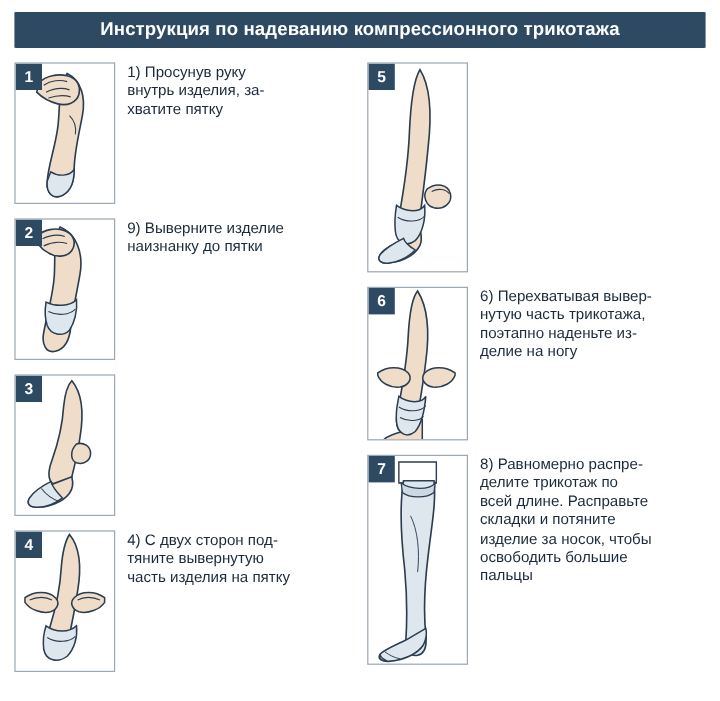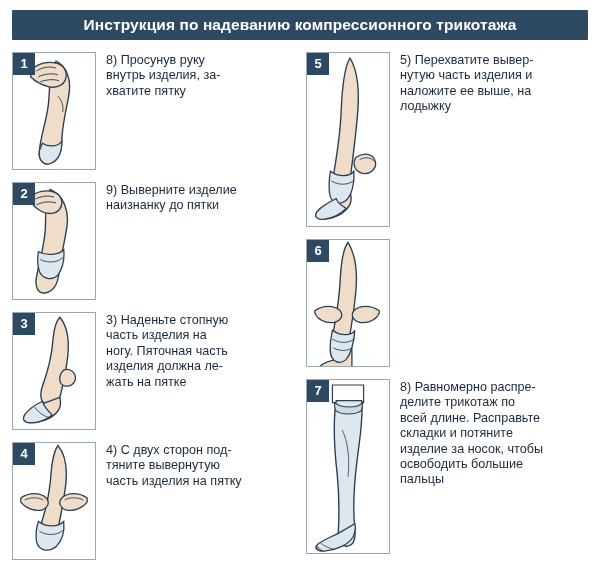--- a/index.html
+++ b/index.html
@@ -119,21 +119,21 @@
 
             <path d="M20 16 C26 10 36 8 44 10 C52 12 56 18 54 26 C52 33 44 36 36 34 C28 32 22 28 18 24 Z" fill="#efdcc9" stroke="#2b3d50" stroke-width="1.4"></path>
             <path d="M24 18 C30 14 38 13 44 15" fill="none" stroke="#2b3d50" stroke-width="1"></path>
             <path d="M26 24 C32 21 40 20 46 22" fill="none" stroke="#2b3d50" stroke-width="1"></path>
             <path d="M28 29 C34 27 41 26 47 28" fill="none" stroke="#2b3d50" stroke-width="1"></path>
 
             <path d="M46 44 C50 48 52 54 51 60" fill="none" stroke="#2b3d50" stroke-width="0.9"></path>
           </svg>
           <div class="badge">1</div>
         </div>
-        <div class="caption">8) Просунув руку
+        <div class="caption">1) Просунув руку
 внутрь изделия, за-
 хватите пятку</div>
       </div>
 
       <div class="step">
         <div class="fig h2">
           <svg viewBox="0 0 84 118" preserveAspectRatio="xMidYMid meet">
             <path d="M38 6 C52 12 58 28 55 46 C52 64 48 80 47 92 C46 102 42 110 34 112 C26 114 22 106 24 96 C27 80 32 64 33 48 C34 32 32 16 38 6 Z" fill="#efdcc9" stroke="#2b3d50" stroke-width="1.4"></path>
 
             <path d="M26 70 C34 74 46 74 52 68 C53 78 50 88 46 94 C40 100 30 98 27 90 C25 84 25 76 26 70 Z" fill="#dfe7ee" stroke="#2b3d50" stroke-width="1.3"></path>
@@ -157,25 +157,20 @@
 
             <path d="M32 92 C26 94 16 98 12 104 C9 109 12 112 18 112 C28 112 40 108 46 100 C49 96 49 90 48 86 Z" fill="#efdcc9" stroke="#2b3d50" stroke-width="1.4"></path>
 
             <path d="M30 90 C22 94 15 99 12 104 C9 109 12 112 18 112 C26 112 34 109 40 104 C36 100 32 96 30 90 Z" fill="#dfe7ee" stroke="#2b3d50" stroke-width="1.2"></path>
             <path d="M22 96 C26 101 31 105 37 107" fill="none" stroke="#2b3d50" stroke-width="0.9"></path>
 
             <path d="M52 58 C58 56 64 60 64 66 C64 72 58 76 52 74 C47 72 46 64 52 58 Z" fill="#efdcc9" stroke="#2b3d50" stroke-width="1.3"></path>
           </svg>
           <div class="badge">3</div>
         </div>
-        <div class="caption">3) Наденьте стопную
-часть изделия на
-ногу. Пяточная часть
-изделия должна ле-
-жать на пятке</div>
       </div>
 
       <div class="step">
         <div class="fig h4">
           <svg viewBox="0 0 84 118" preserveAspectRatio="xMidYMid meet">
 
             <path d="M46 2 C56 14 56 32 53 50 C51 64 48 78 46 88 C44 98 38 104 32 102 C26 100 26 92 29 82 C34 66 38 48 39 30 C40 18 42 8 46 2 Z" fill="#efdcc9" stroke="#2b3d50" stroke-width="1.4"></path>
 
             <path d="M26 80 C34 86 46 86 52 80 C53 90 50 100 44 106 C36 112 26 110 24 100 C23 92 24 86 26 80 Z" fill="#dfe7ee" stroke="#2b3d50" stroke-width="1.3"></path>
             <path d="M27 90 C35 95 46 94 51 89" fill="none" stroke="#2b3d50" stroke-width="0.9"></path>
@@ -207,43 +202,43 @@
             <path d="M24 120 C32 126 44 126 48 120 C49 132 46 144 40 150 C32 156 24 152 23 142 C22 133 23 126 24 120 Z" fill="#dfe7ee" stroke="#2b3d50" stroke-width="1.3"></path>
             <path d="M25 130 C33 135 44 134 48 129" fill="none" stroke="#2b3d50" stroke-width="0.9"></path>
 
             <path d="M30 148 C22 152 14 157 10 162 C7 167 11 170 18 169 C26 168 34 164 40 158 C35 155 31 152 30 148 Z" fill="#dfe7ee" stroke="#2b3d50" stroke-width="1.2"></path>
 
             <path d="M50 106 C58 100 68 102 70 110 C72 118 64 124 56 122 C49 120 46 112 50 106 Z" fill="#efdcc9" stroke="#2b3d50" stroke-width="1.3"></path>
             <path d="M54 108 C60 105 66 106 69 110" fill="none" stroke="#2b3d50" stroke-width="0.9"></path>
           </svg>
           <div class="badge">5</div>
         </div>
-        <div class="caption">5) Перехватите вывер-
-нутую часть изделия и
-наложите ее выше, на
-лодыжку</div>
       </div>
 
       <div class="step">
         <div class="fig r6">
           <svg viewBox="0 0 84 128" preserveAspectRatio="xMidYMid meet">
 
             <path d="M42 2 C52 18 52 40 49 62 C47 80 44 96 42 108 C40 118 36 124 30 123 C24 122 23 114 25 104 C29 84 33 62 34 40 C35 22 37 8 42 2 Z" fill="#efdcc9" stroke="#2b3d50" stroke-width="1.4"></path>
 
             <path d="M30 122 C24 123 16 126 13 129 L13 132 L46 132 L46 112 Z" fill="#efdcc9" stroke="#2b3d50" stroke-width="1.3"></path>
 
             <path d="M26 92 C34 98 46 98 49 92 C48 104 45 116 40 122 C33 128 25 124 24 114 C23 104 25 98 26 92 Z" fill="#dfe7ee" stroke="#2b3d50" stroke-width="1.3"></path>
             <path d="M26 101 C34 106 45 105 49 100" fill="none" stroke="#2b3d50" stroke-width="0.9"></path>
             <path d="M27 110 C34 114 44 113 47 109" fill="none" stroke="#2b3d50" stroke-width="0.9"></path>
 
             <path d="M8 72 C16 66 28 66 34 72 C38 77 34 83 27 84 C18 85 10 80 8 74 Z" fill="#efdcc9" stroke="#2b3d50" stroke-width="1.3"></path>
             <path d="M74 72 C66 66 54 66 48 72 C44 77 48 83 55 84 C64 85 72 80 74 74 Z" fill="#efdcc9" stroke="#2b3d50" stroke-width="1.3"></path>
           </svg>
           <div class="badge">6</div>
         </div>
+        <div class="caption">6) Перехватывая вывер-
+нутую часть трикотажа,
+поэтапно наденьте из-
+делие на ногу</div>
       </div>
 
       <div class="step">
         <div class="fig r7">
           <svg viewBox="0 0 84 175" preserveAspectRatio="xMidYMid meet">
 
             <path d="M26 4 L58 4 L58 22 L26 22 Z" fill="#ffffff" stroke="#2b3d50" stroke-width="1.2"></path>
 
             <path d="M30 20 C26 44 28 70 31 96 C33 118 33 140 32 156 C31 166 36 170 42 169 C48 168 50 162 49 152 C47 132 48 108 51 84 C54 58 58 38 56 20 Z" fill="#dfe7ee" stroke="#2b3d50" stroke-width="1.4"></path>
 

